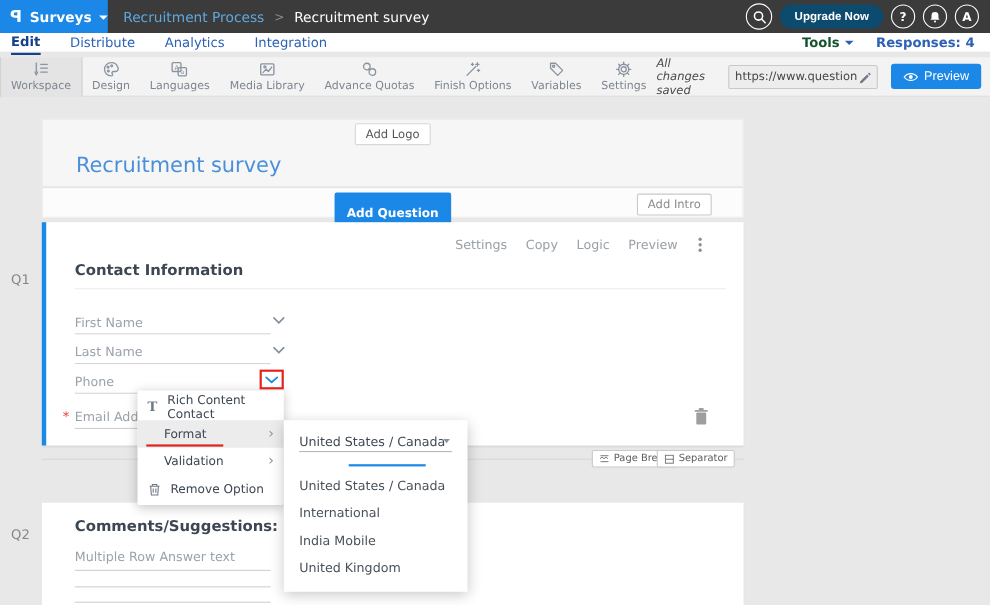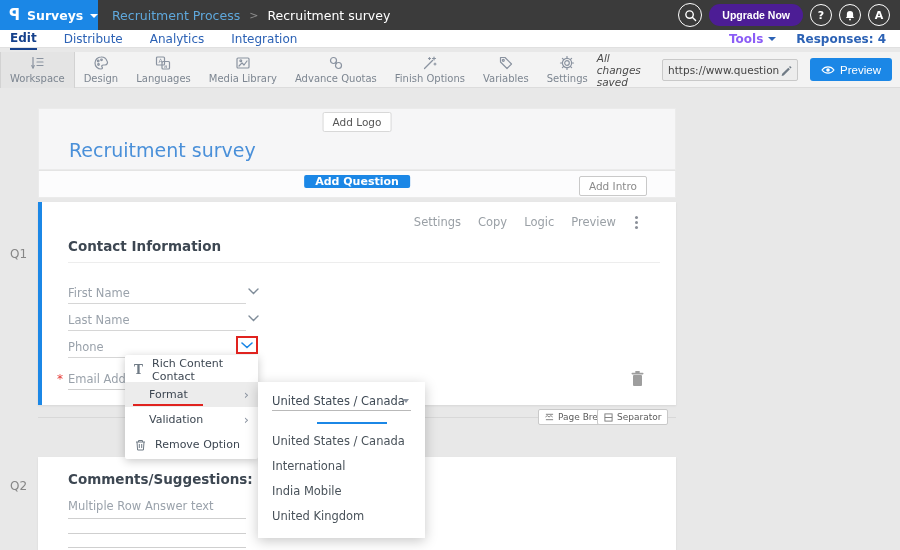--- a/index.html
+++ b/index.html
@@ -12,28 +12,28 @@
   .brand-logo { color:#fff; font-weight:bold; font-size:15px; transform:scaleX(-1); display:inline-block; }
   .brand-label { color:#fff; font-size:12.5px; font-weight:600; }
   .caret-w { width:0; height:0; border-left:4px solid transparent; border-right:4px solid transparent; border-top:4px solid #fff; margin-top:1px; }
   .breadcrumb { display:flex; align-items:center; gap:9px; margin-left:14px; font-size:12.5px; }
   .bc-parent { color:#5fa8dc; cursor:pointer; }
   .bc-sep { color:#8d8d8d; font-size:11px; }
   .bc-current { color:#ffffff; }
   .topbar-right { margin-left:auto; display:flex; align-items:center; gap:7px; padding-right:10px; }
   .circle-btn { width:22px; height:22px; border:1.5px solid #fff; border-radius:50%; display:flex; align-items:center; justify-content:center; color:#fff; font-size:11px; font-weight:bold; cursor:pointer; }
   .search-circle { width:24px; height:24px; }
-  .upgrade-btn { background:#4c1d95; color:#fff; font-size:10.5px; font-weight:700; border:none; border-radius:11px; padding:5px 13px; cursor:pointer; }
+  .upgrade-btn { background:#0c4a6e; color:#fff; font-size:10.5px; font-weight:700; border:none; border-radius:11px; padding:5px 13px; cursor:pointer; }
 
   
   .tabs { position:absolute; left:0; top:30px; width:900px; height:18px; background:#fff; border-bottom:1px solid #e0e0e0; display:flex; align-items:center; padding-left:10px; gap:27px; z-index:9; }
   .tab { font-size:12px; color:#2c62b5; cursor:pointer; height:22px; display:flex; align-items:center; }
   .tab.active { color:#16418c; font-weight:700; border-bottom:2px solid #16418c; }
   .tabs-right { margin-left:auto; display:flex; align-items:center; gap:20px; padding-right:14px; }
-  .tools { font-size:12px; color:#8b5cf6; font-weight:600; display:flex; align-items:center; gap:5px; cursor:pointer; }
+  .tools { font-size:12px; color:#14532d; font-weight:600; display:flex; align-items:center; gap:5px; cursor:pointer; }
   .caret-b { width:0; height:0; border-left:4px solid transparent; border-right:4px solid transparent; border-top:4px solid #2c62b5; }
   .responses { font-size:12px; color:#2c62b5; font-weight:600; cursor:pointer; }
 
   
   .ribbon { position:absolute; left:0; top:52px; width:900px; height:36px; background:#f3f3f3; border-bottom:1px solid #dcdcdc; display:flex; align-items:center; z-index:8; }
   .rb-item { height:36px; padding:0 9px; display:flex; flex-direction:column; align-items:center; justify-content:center; gap:2px; cursor:pointer; }
   .rb-item.active { background:#e4e4e4; border-left:1px solid #d2d2d2; border-right:1px solid #d2d2d2; }
   .rb-label { font-size:10px; color:#7d8691; white-space:nowrap; }
   .ic { stroke:#8a93a0; fill:none; stroke-width:1.2; stroke-linecap:round; stroke-linejoin:round; }
   .ribbon-right { margin-left:auto; display:flex; align-items:center; gap:12px; padding-right:8px; }
@@ -42,21 +42,21 @@
   .url-box input { border:none; background:transparent; width:112px; font-size:10.5px; color:#444; font-family:inherit; outline:none; }
   .preview-btn { background:#1b87e6; border:none; border-radius:3px; color:#fff; font-size:11.5px; height:23px; padding:0 11px; display:flex; align-items:center; gap:5px; cursor:pointer; }
 
   
   .canvas { position:absolute; left:0; top:88px; width:900px; height:462px; }
   .q-id { position:absolute; left:10px; font-size:12px; color:#868686; }
   .title-card { position:absolute; left:38px; top:20px; width:638px; height:62px; background:#f6f6f7; border:1px solid #ebebeb; }
   .add-logo { position:absolute; left:50%; transform:translateX(-50%); top:3px; background:#fff; border:1px solid #d8d8d8; border-radius:2px; font-size:10.5px; color:#555; padding:3px 9px; cursor:pointer; font-family:inherit; }
   .survey-title { position:absolute; left:30px; top:30px; font-size:19px; font-weight:500; color:#4a90d9; }
   .add-strip { position:absolute; left:38px; top:82px; width:638px; height:28px; background:#fcfcfd; border:1px solid #ebebeb; border-top:1px solid #e4e4e4; }
-  .add-question { position:absolute; left:50%; transform:translateX(-50%); top:4px; background:#1b87e6; border:none; border-radius:2px; color:#fff; font-size:11px; font-weight:700; padding:0 11px; cursor:pointer; font-family:inherit; }
+  .add-question { position:absolute; left:50%; transform:translateX(-50%); top:4px; background:#1b87e6; border:none; border-radius:2px; color:#fff; font-size:11px; font-weight:700; padding:12px 11px; cursor:pointer; font-family:inherit; }
   .add-intro { position:absolute; right:28px; top:5px; background:#fff; border:1px solid #c9c9c9; border-radius:2px; color:#8a8a8a; font-size:10.5px; padding:3px 9px; cursor:pointer; font-family:inherit; }
 
   
   .q1-card { position:absolute; left:38px; top:114px; width:638px; height:203px; background:#fff; border-left:4px solid #1b87e6; box-shadow:0 1px 2px rgba(0,0,0,.08); }
   .q1-actions { position:absolute; top:13px; right:60px; display:flex; gap:17px; font-size:11.5px; color:#9aa0a6; }
   .q1-actions span { cursor:pointer; }
   .dots { position:absolute; top:19px; right:38px; width:3px; height:3px; border-radius:50%; background:#8a8f98; box-shadow:0 -5px 0 #8a8f98, 0 5px 0 #8a8f98; cursor:pointer; }
   .q-heading { position:absolute; left:26px; top:36px; font-size:13.5px; font-weight:600; color:#3d4752; }
   .q-divider { position:absolute; left:26px; right:16px; top:60px; height:1px; background:#ededed; }
   .frow { position:absolute; left:26px; width:178px; height:22px; border-bottom:1px solid #d6d6d6; display:flex; align-items:center; font-size:11.5px; color:#9aa2ab; cursor:text; }

